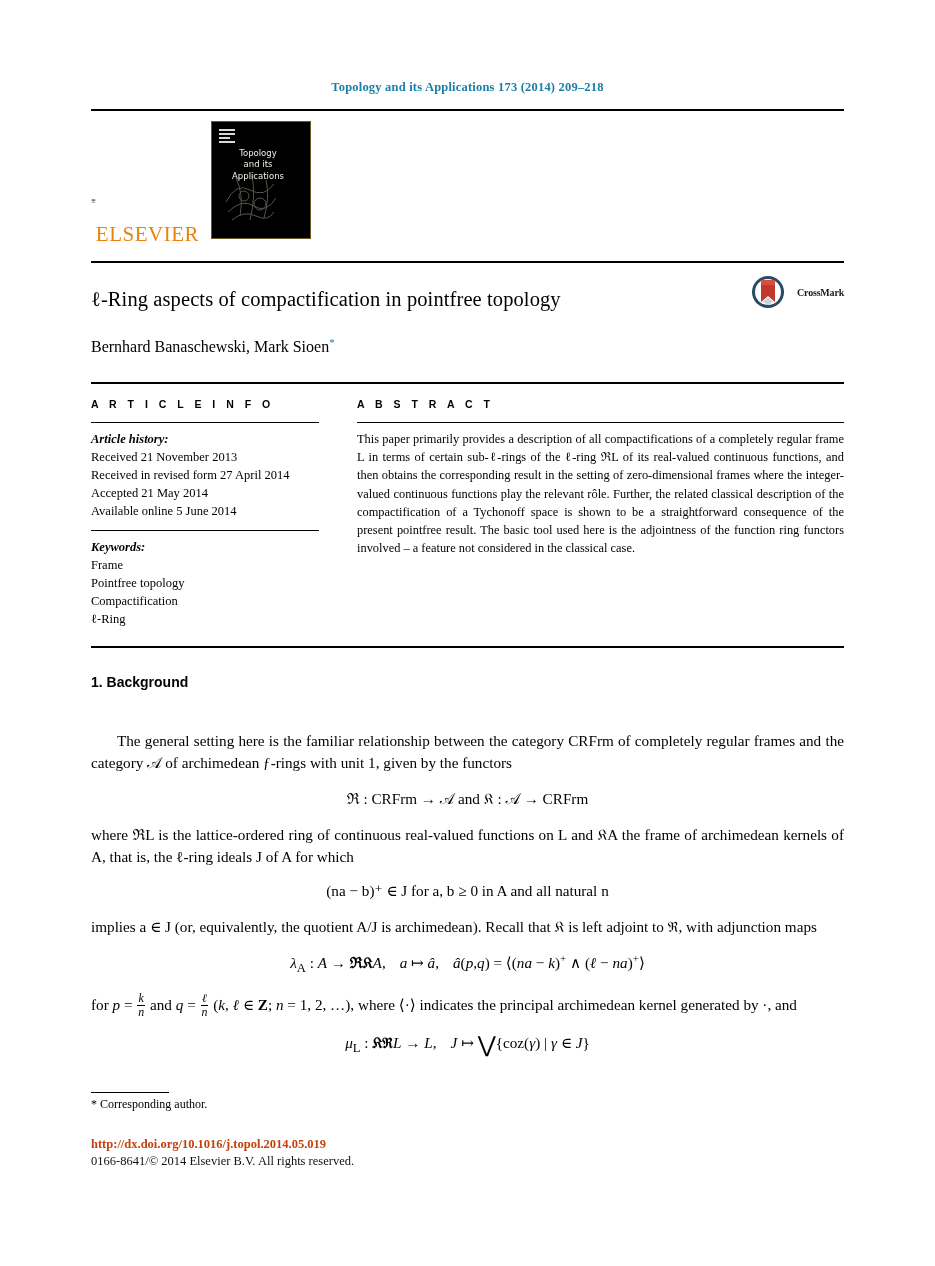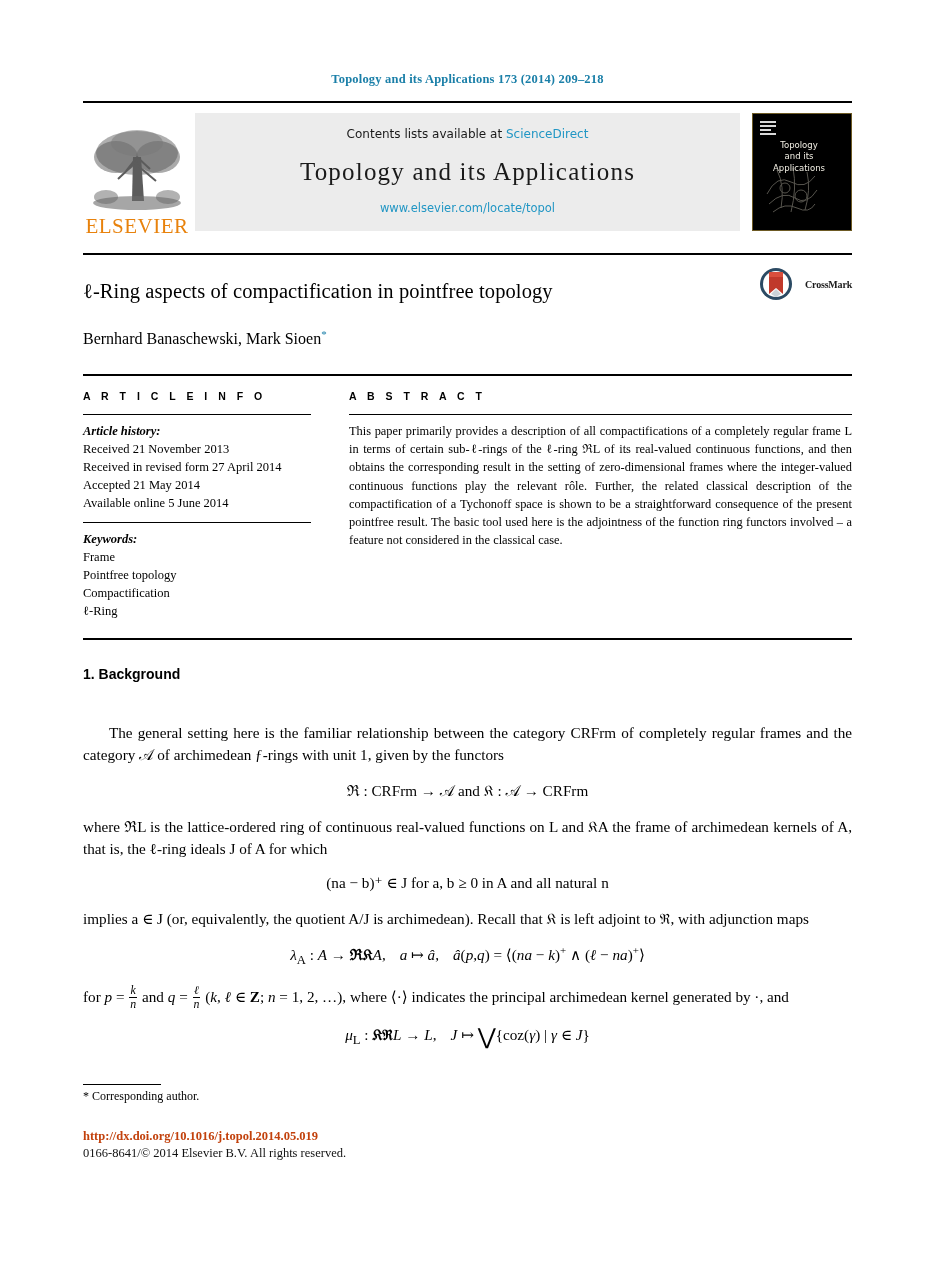--- a/index.html
+++ b/index.html
@@ -6,21 +6,21 @@
   html, body { margin: 0; padding: 0; }
   body {
     width: 935px;
     height: 1266px;
     background: #ffffff;
     font-family: "Liberation Serif", "DejaVu Serif", serif;
     color: #000000;
     position: relative;
     overflow: hidden;
   }
-  .page { position: relative; width: 935px; height: 1140px; padding: 8px; }
+  .page { position: relative; width: 935px; height: 1140px; padding: 16px; }
 
   
   .runninghead {
     text-align: center;
     color: #1a7fa8;
     font-weight: bold;
     font-size: 12.5px;
     letter-spacing: 0.2px;
     padding-top: 64px;
   }
@@ -32,22 +32,22 @@
     padding-top: 0;
     display: flex;
     align-items: stretch;
     gap: 0;
   }
   .elsevier-logo {
     width: 108px;
     flex: 0 0 108px;
     padding-top: 6px;
     display: flex;
-    flex-direction: column;
-    align-items: center;
+    flex-direction: row;
+    align-items: flex-end;
     justify-content: flex-end;
   }
   .tree-svg { display: block; }
   .elsevier-word {
     font-family: "Liberation Serif", serif;
     color: #e8820c;
     font-size: 21px;
     letter-spacing: 0.5px;
     line-height: 1;
     margin-top: 1px;
@@ -261,28 +261,20 @@
           <path d="M45 30 L44 74 L56 74 L53 30 Z" fill="#5c5c5c"></path>
           <path d="M49 34 L30 52 M49 38 L68 54 M49 30 L38 44 M49 30 L62 42" stroke="#5c5c5c" stroke-width="2" fill="none"></path>
           <ellipse cx="49" cy="76" rx="44" ry="7" fill="#6a6a6a" opacity=".6"></ellipse>
           <ellipse cx="18" cy="70" rx="12" ry="7" fill="#666" opacity=".5"></ellipse>
           <ellipse cx="80" cy="70" rx="12" ry="7" fill="#666" opacity=".5"></ellipse>
         </g>
       </svg>
       <div class="elsevier-word">ELSEVIER</div>
     </div>
 
-    <div class="banner">
-      <div class="banner-top">
-        <span>Contents lists available at</span>
-        <a href="#">ScienceDirect</a>
-      </div>
-      <div class="banner-title">Topology and its Applications</div>
-      <div class="banner-url">www.elsevier.com/locate/topol</div>
-    </div>
 
     <div class="cover">
       <div class="cover-mark"></div>
       <div class="cover-title">Topology<br>and its<br>Applications</div>
       <svg class="cover-art" viewBox="0 0 58 52">
         <g stroke="#efe9d6" stroke-width="1" fill="none" opacity=".8">
           <path d="M4 30 Q14 10 28 18 T52 12"></path>
           <path d="M6 40 Q20 26 32 34 T54 26"></path>
           <path d="M10 48 Q22 38 34 44 T52 40"></path>
           <path d="M14 6 Q22 22 18 44"></path>

